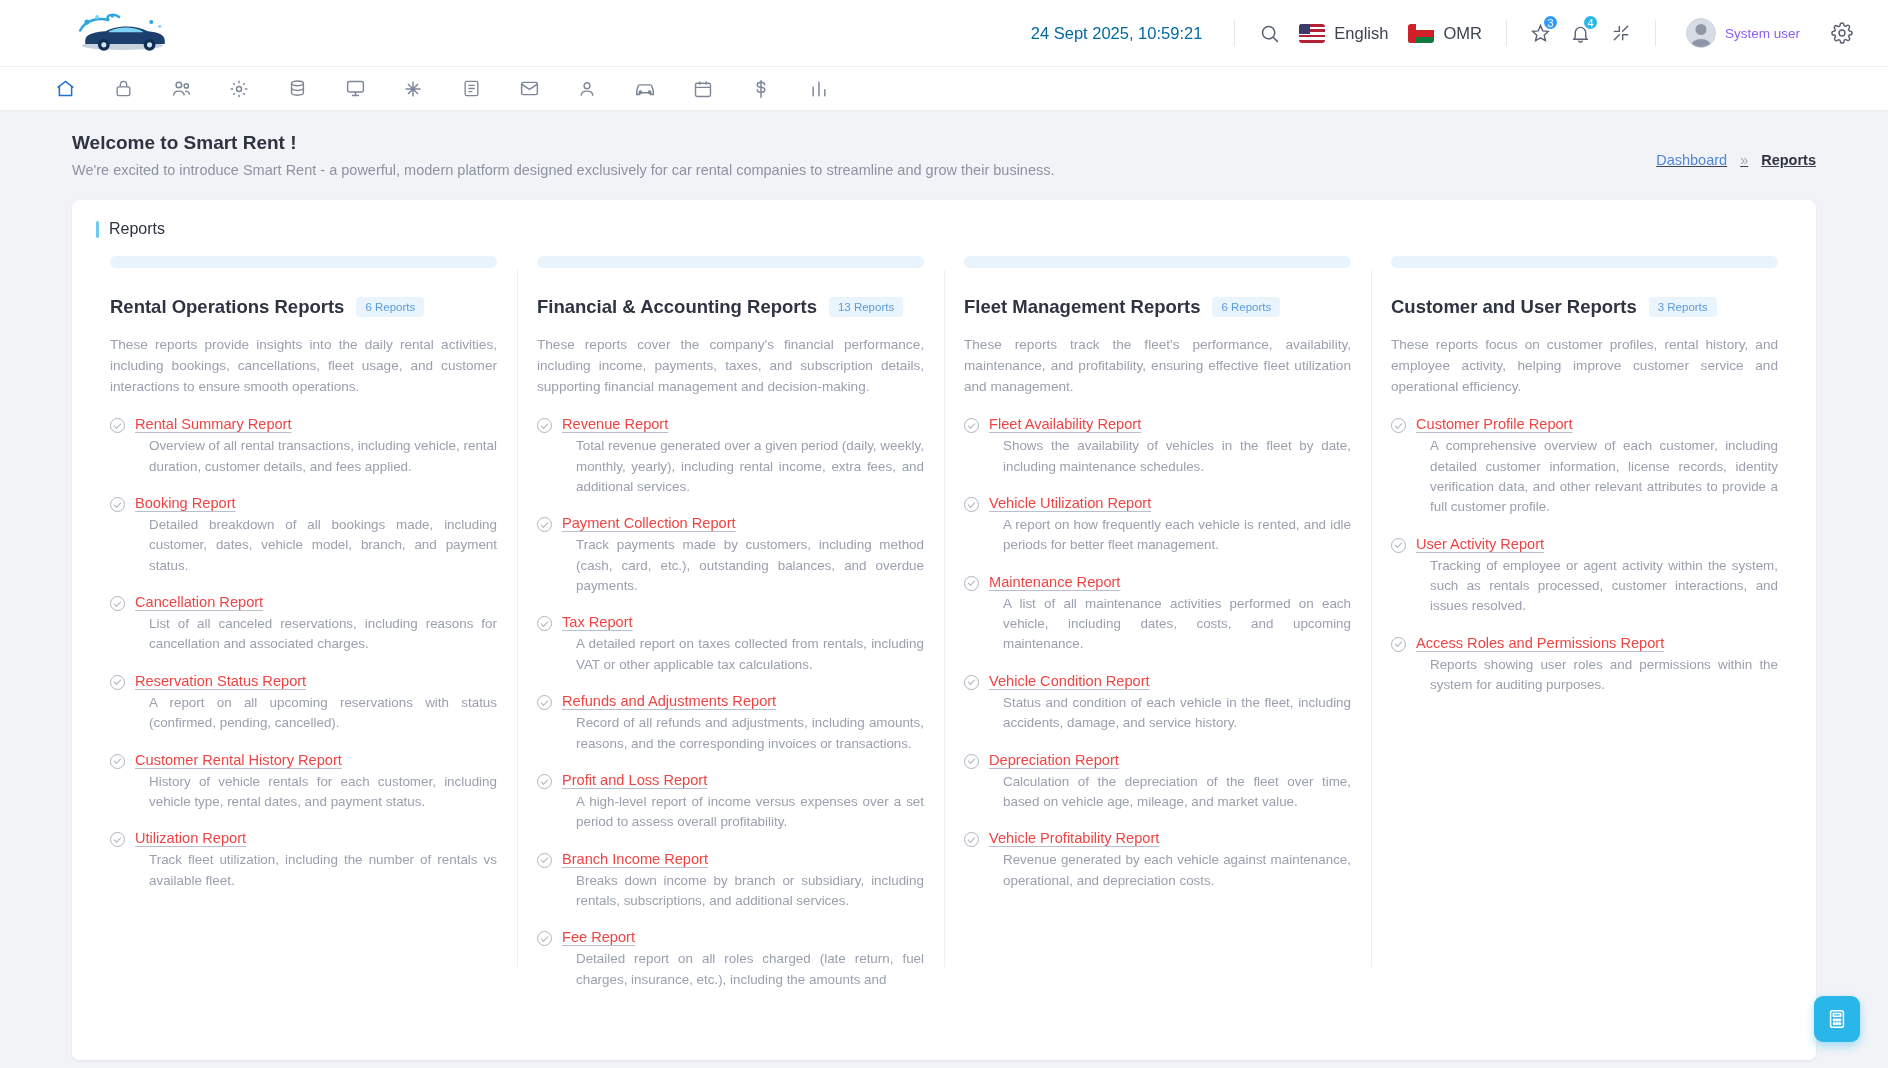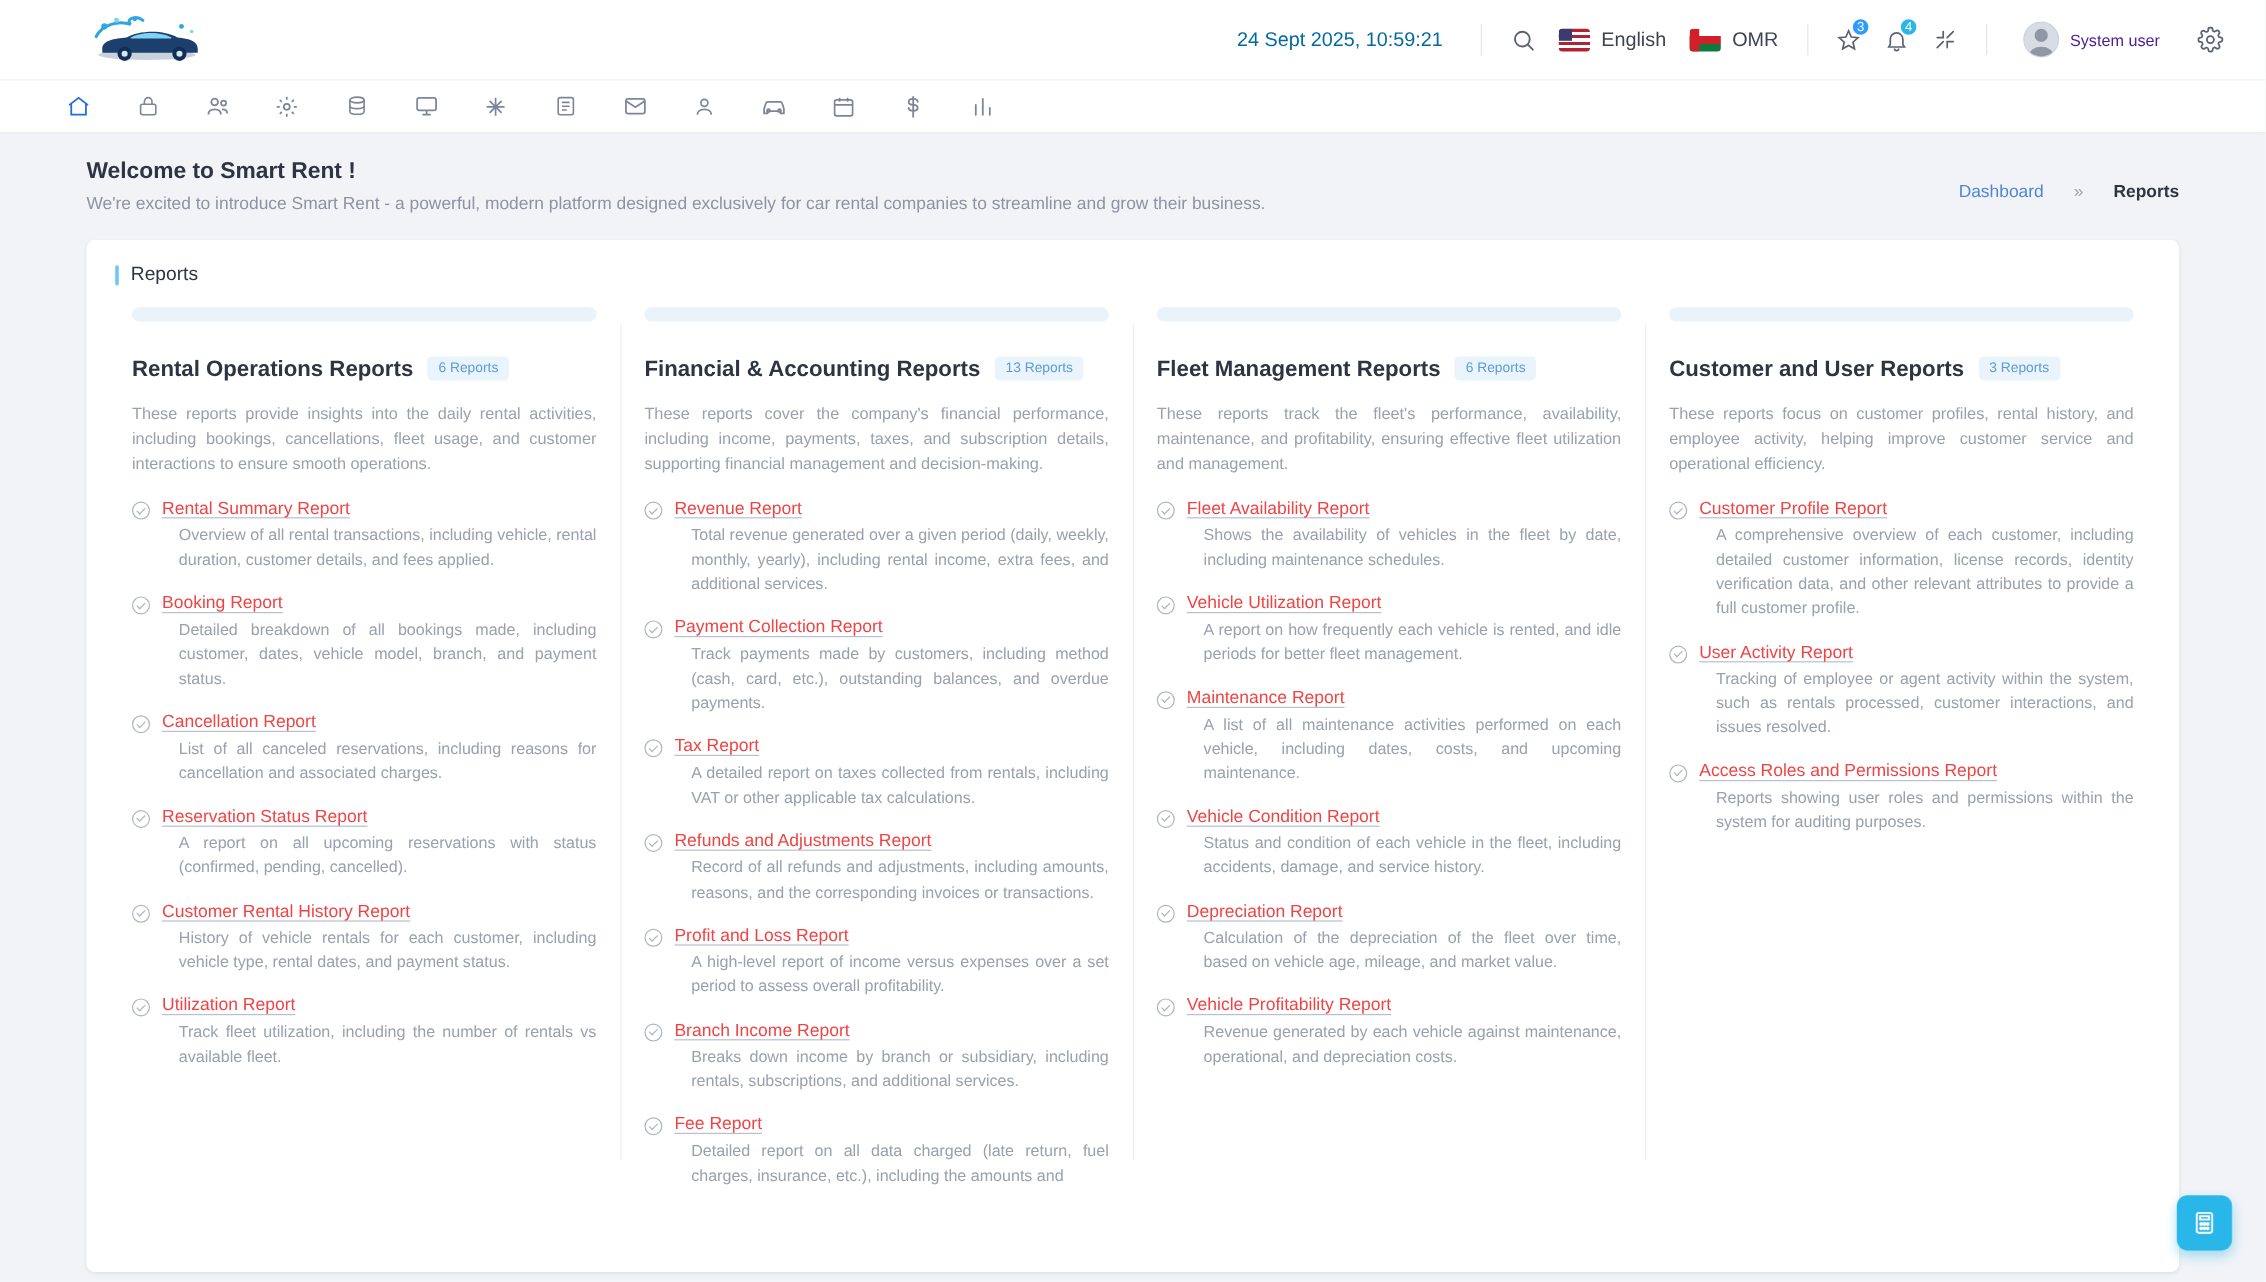--- a/index.html
+++ b/index.html
@@ -98,21 +98,21 @@
     border: 1px solid #cfd4de;
   }
   .avatar::before {
     content: ""; position: absolute; left: 50%; top: 5px; transform: translateX(-50%);
     width: 11px; height: 11px; border-radius: 50%; background: #8f96a6;
   }
   .avatar::after {
     content: ""; position: absolute; left: 50%; bottom: -6px; transform: translateX(-50%);
     width: 20px; height: 14px; border-radius: 50% 50% 0 0; background: #8f96a6;
   }
-  .user-name { font-size: 13.5px; color: #4c1d95; }
+  .user-name { font-size: 13.5px; color: #8b5cf6; }
 
   
   .navbar {
     height: 44px;
     background: #ffffff;
     border-top: 1px solid #eef0f4;
     display: flex;
     align-items: center;
     padding-left: 52px;
     gap: 32px;
@@ -143,21 +143,21 @@
     font-size: 14.5px;
     color: #8d93a2;
   }
   .breadcrumb {
     position: absolute;
     right: 72px;
     top: 42px;
     font-size: 14.5px;
     color: #4e5costume;
     color: #4e5costume;
-    display: flex; align-items: center; gap: 25px;
+    display: flex; align-items: center; gap: 13px; text-decoration: underline;
   }
   .bc-link { color: #4f86d6; cursor: pointer; }
   .bc-sep { color: #9aa0ae; }
   .bc-cur { color: #2f3442; font-weight: bold; }
 
   
   .panel {
     margin: 22px 72px 0 72px;
     background: #fff;
     border-radius: 7px;
@@ -519,21 +519,21 @@
         <div class="report">
           <span class="chk"></span>
           <div class="report-body"><a class="report-title">Profit and Loss Report</a><div class="report-desc">A high-level report of income versus expenses over a set period to assess overall profitability.</div></div>
         </div>
         <div class="report">
           <span class="chk"></span>
           <div class="report-body"><a class="report-title">Branch Income Report</a><div class="report-desc">Breaks down income by branch or subsidiary, including rentals, subscriptions, and additional services.</div></div>
         </div>
         <div class="report">
           <span class="chk"></span>
-          <div class="report-body"><a class="report-title">Fee Report</a><div class="report-desc">Detailed report on all data charged (late return, fuel charges, insurance, etc.), including the amounts and</div></div>
+          <div class="report-body"><a class="report-title">Fee Report</a><div class="report-desc">Detailed report on all roles charged (late return, fuel charges, insurance, etc.), including the amounts and</div></div>
         </div>
       </div>
       <div class="col">
         <div class="col-topbar"></div>
         <div class="col-head">
           <h2>Fleet Management Reports</h2>
           <span class="pill">6 Reports</span>
         </div>
         <p class="col-desc">These reports track the fleet's performance, availability, maintenance, and profitability, ensuring effective fleet utilization and management.</p>
         <div class="report">

